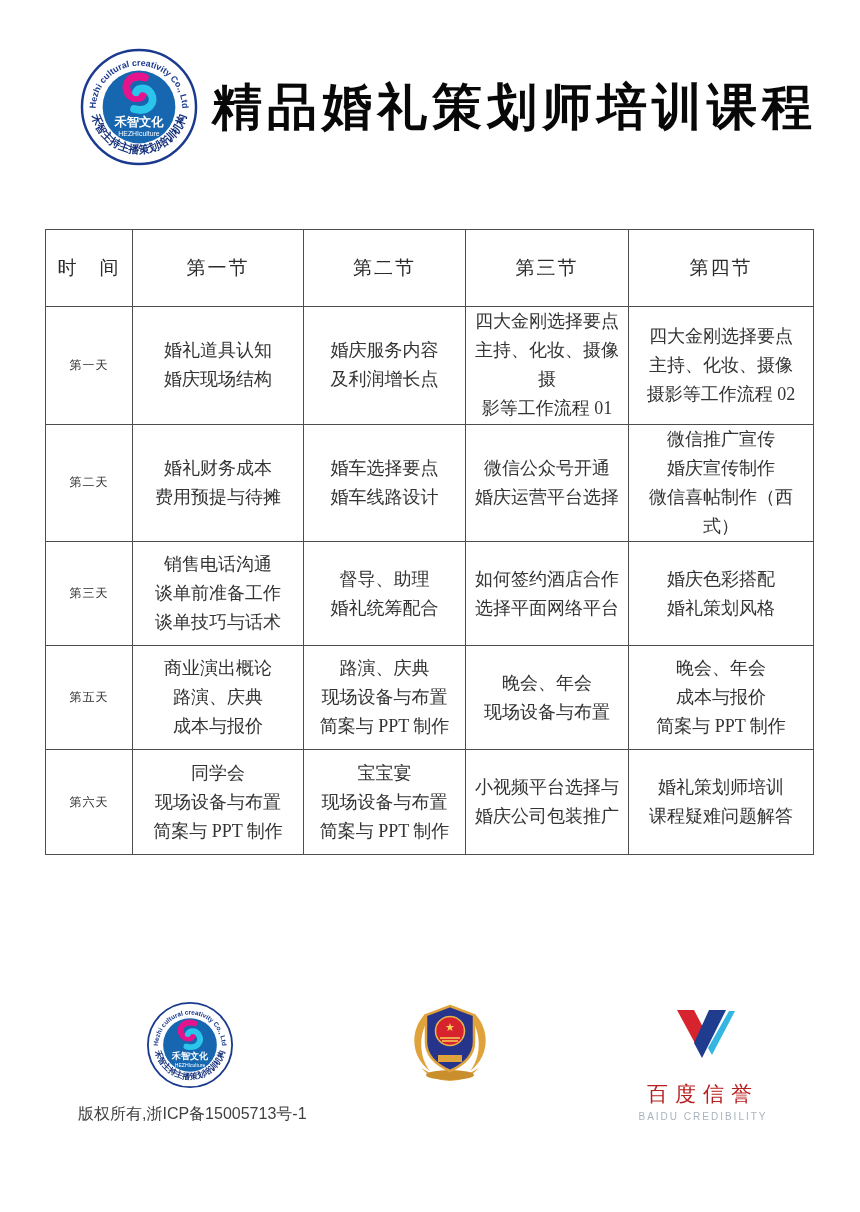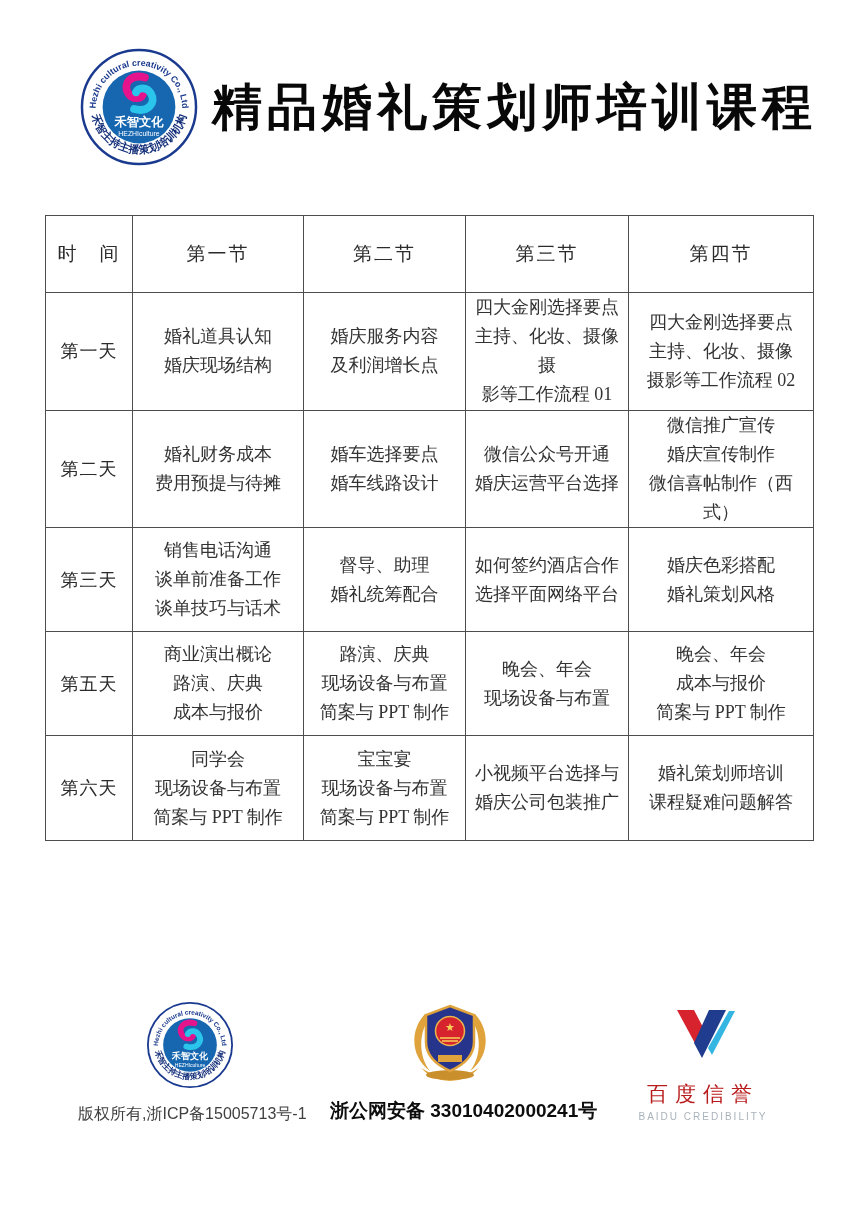--- a/index.html
+++ b/index.html
@@ -7,25 +7,25 @@
         font-family:"Liberation Serif","DejaVu Serif",serif;color:#2f2f2f;}
 
   
   #header-logo{position:absolute;left:80px;top:46px;}
   #page-title{position:absolute;left:204px;top:74px;width:620px;
       font-size:50px;font-weight:bold;letter-spacing:5px;color:#080808;
       font-family:"Liberation Serif","DejaVu Serif",serif;white-space:nowrap;margin-left:8px;}
 
   
   #schedule{position:absolute;left:45px;top:215px;}
-  table{border-collapse:collapse;table-layout:fixed;width:768px;}
+  table{border-collapse:collapse;table-layout:fixed;width:768px;margin-top:14px;}
   td,th{border:1px solid #4d4d4d;text-align:center;vertical-align:middle;
         padding:0 4px;font-weight:normal;}
   th{font-size:19px;letter-spacing:2px;color:#2b2b2b;}
-  td.day{font-size:18px;letter-spacing:1px;color:#2b2b2b;}
+  td.day{font-size:12px;letter-spacing:1px;color:#2b2b2b;}
   td.cell{font-size:18px;line-height:1.62;white-space:pre-line;color:#333;}
   tr.hdr{height:77px;}
   tbody tr:nth-child(1){height:107px;}
   tbody tr:nth-child(2){height:105px;}
   tbody tr:nth-child(3){height:104px;}
   tbody tr:nth-child(4){height:104px;}
   tbody tr:nth-child(5){height:105px;}
   tbody tr:nth-child(6){height:86px;}
 
   
@@ -187,21 +187,20 @@
       <path d="M20,14 C5,30 5,56 25,71 C13,56 13,30 27,15 Z" fill="#e0a33b"></path>
       <path d="M70,14 C85,30 85,56 65,71 C77,56 77,30 63,15 Z" fill="#e0a33b"></path>
       <path d="M16,68 Q45,86 74,68 Q62,81 45,81 Q28,81 16,68 Z" fill="#e0a33b"></path>
       <ellipse cx="45" cy="75" rx="24" ry="5" fill="#c98f2d"></ellipse>
       <path d="M45,6 L69,15 L69,42 Q69,60 45,71 Q21,60 21,42 L21,15 Z" fill="#27348b" stroke="#e0a33b" stroke-width="2.5"></path>
       <circle cx="45" cy="31" r="14.5" fill="#d7232e" stroke="#e8b64c" stroke-width="1.5"></circle>
       <text x="45" y="31" font-size="11" fill="#f7d154" text-anchor="middle">★</text>
       <path d="M35,38 h20 M37,41 h16" stroke="#f7d154" stroke-width="1.6" fill="none"></path>
       <path d="M33,55 h24 v7 h-24 z" fill="#e0a33b"></path>
     </svg>
-    <div class="police-text">浙公网安备 33010402000241号</div>
   </div>
 
   <div id="f-right" class="fcol">
     <svg width="66" height="56" viewBox="0 0 64 56">
       <polygon points="6,4 23,4 35,27 26,41" fill="#d7232e"></polygon>
       <polygon points="38,4 55,4 31,52 23,37" fill="#1f3c8f"></polygon>
       <polygon points="58,5 64,5 41,49 37,42" fill="#35b6e2"></polygon>
     </svg>
     <div class="bd-cn">百度信誉</div>
     <div class="bd-en">BAIDU CREDIBILITY</div>

